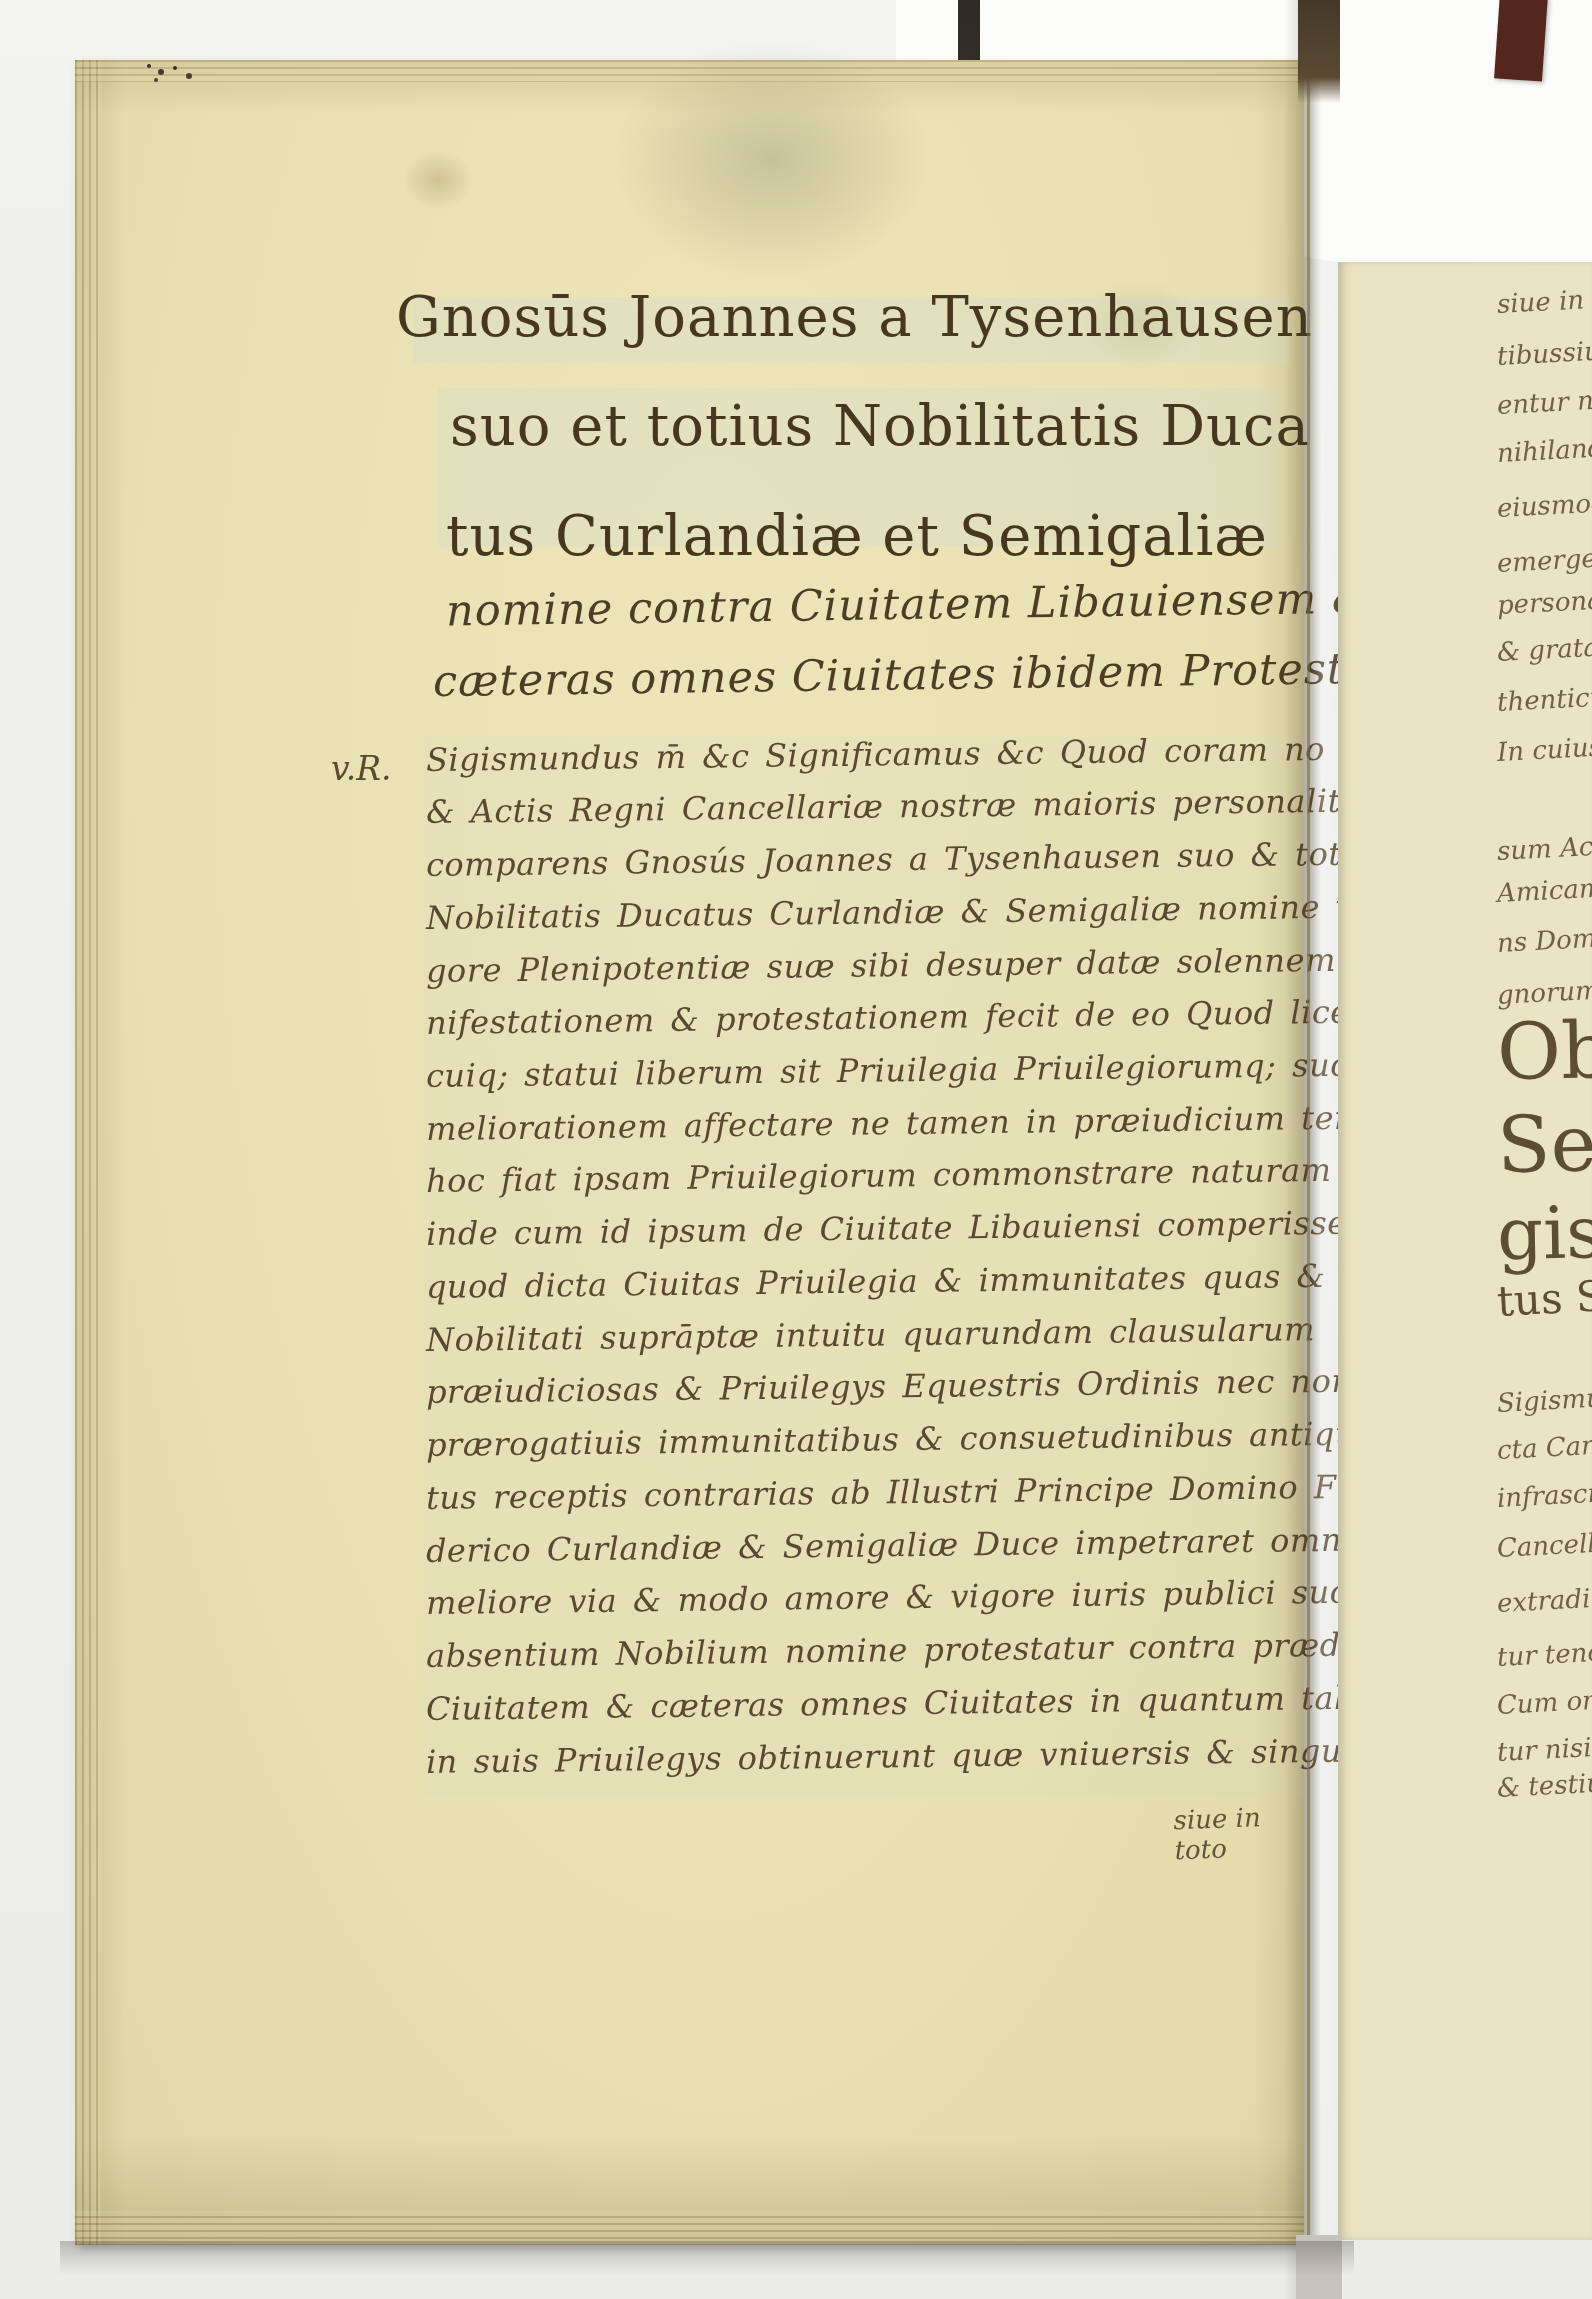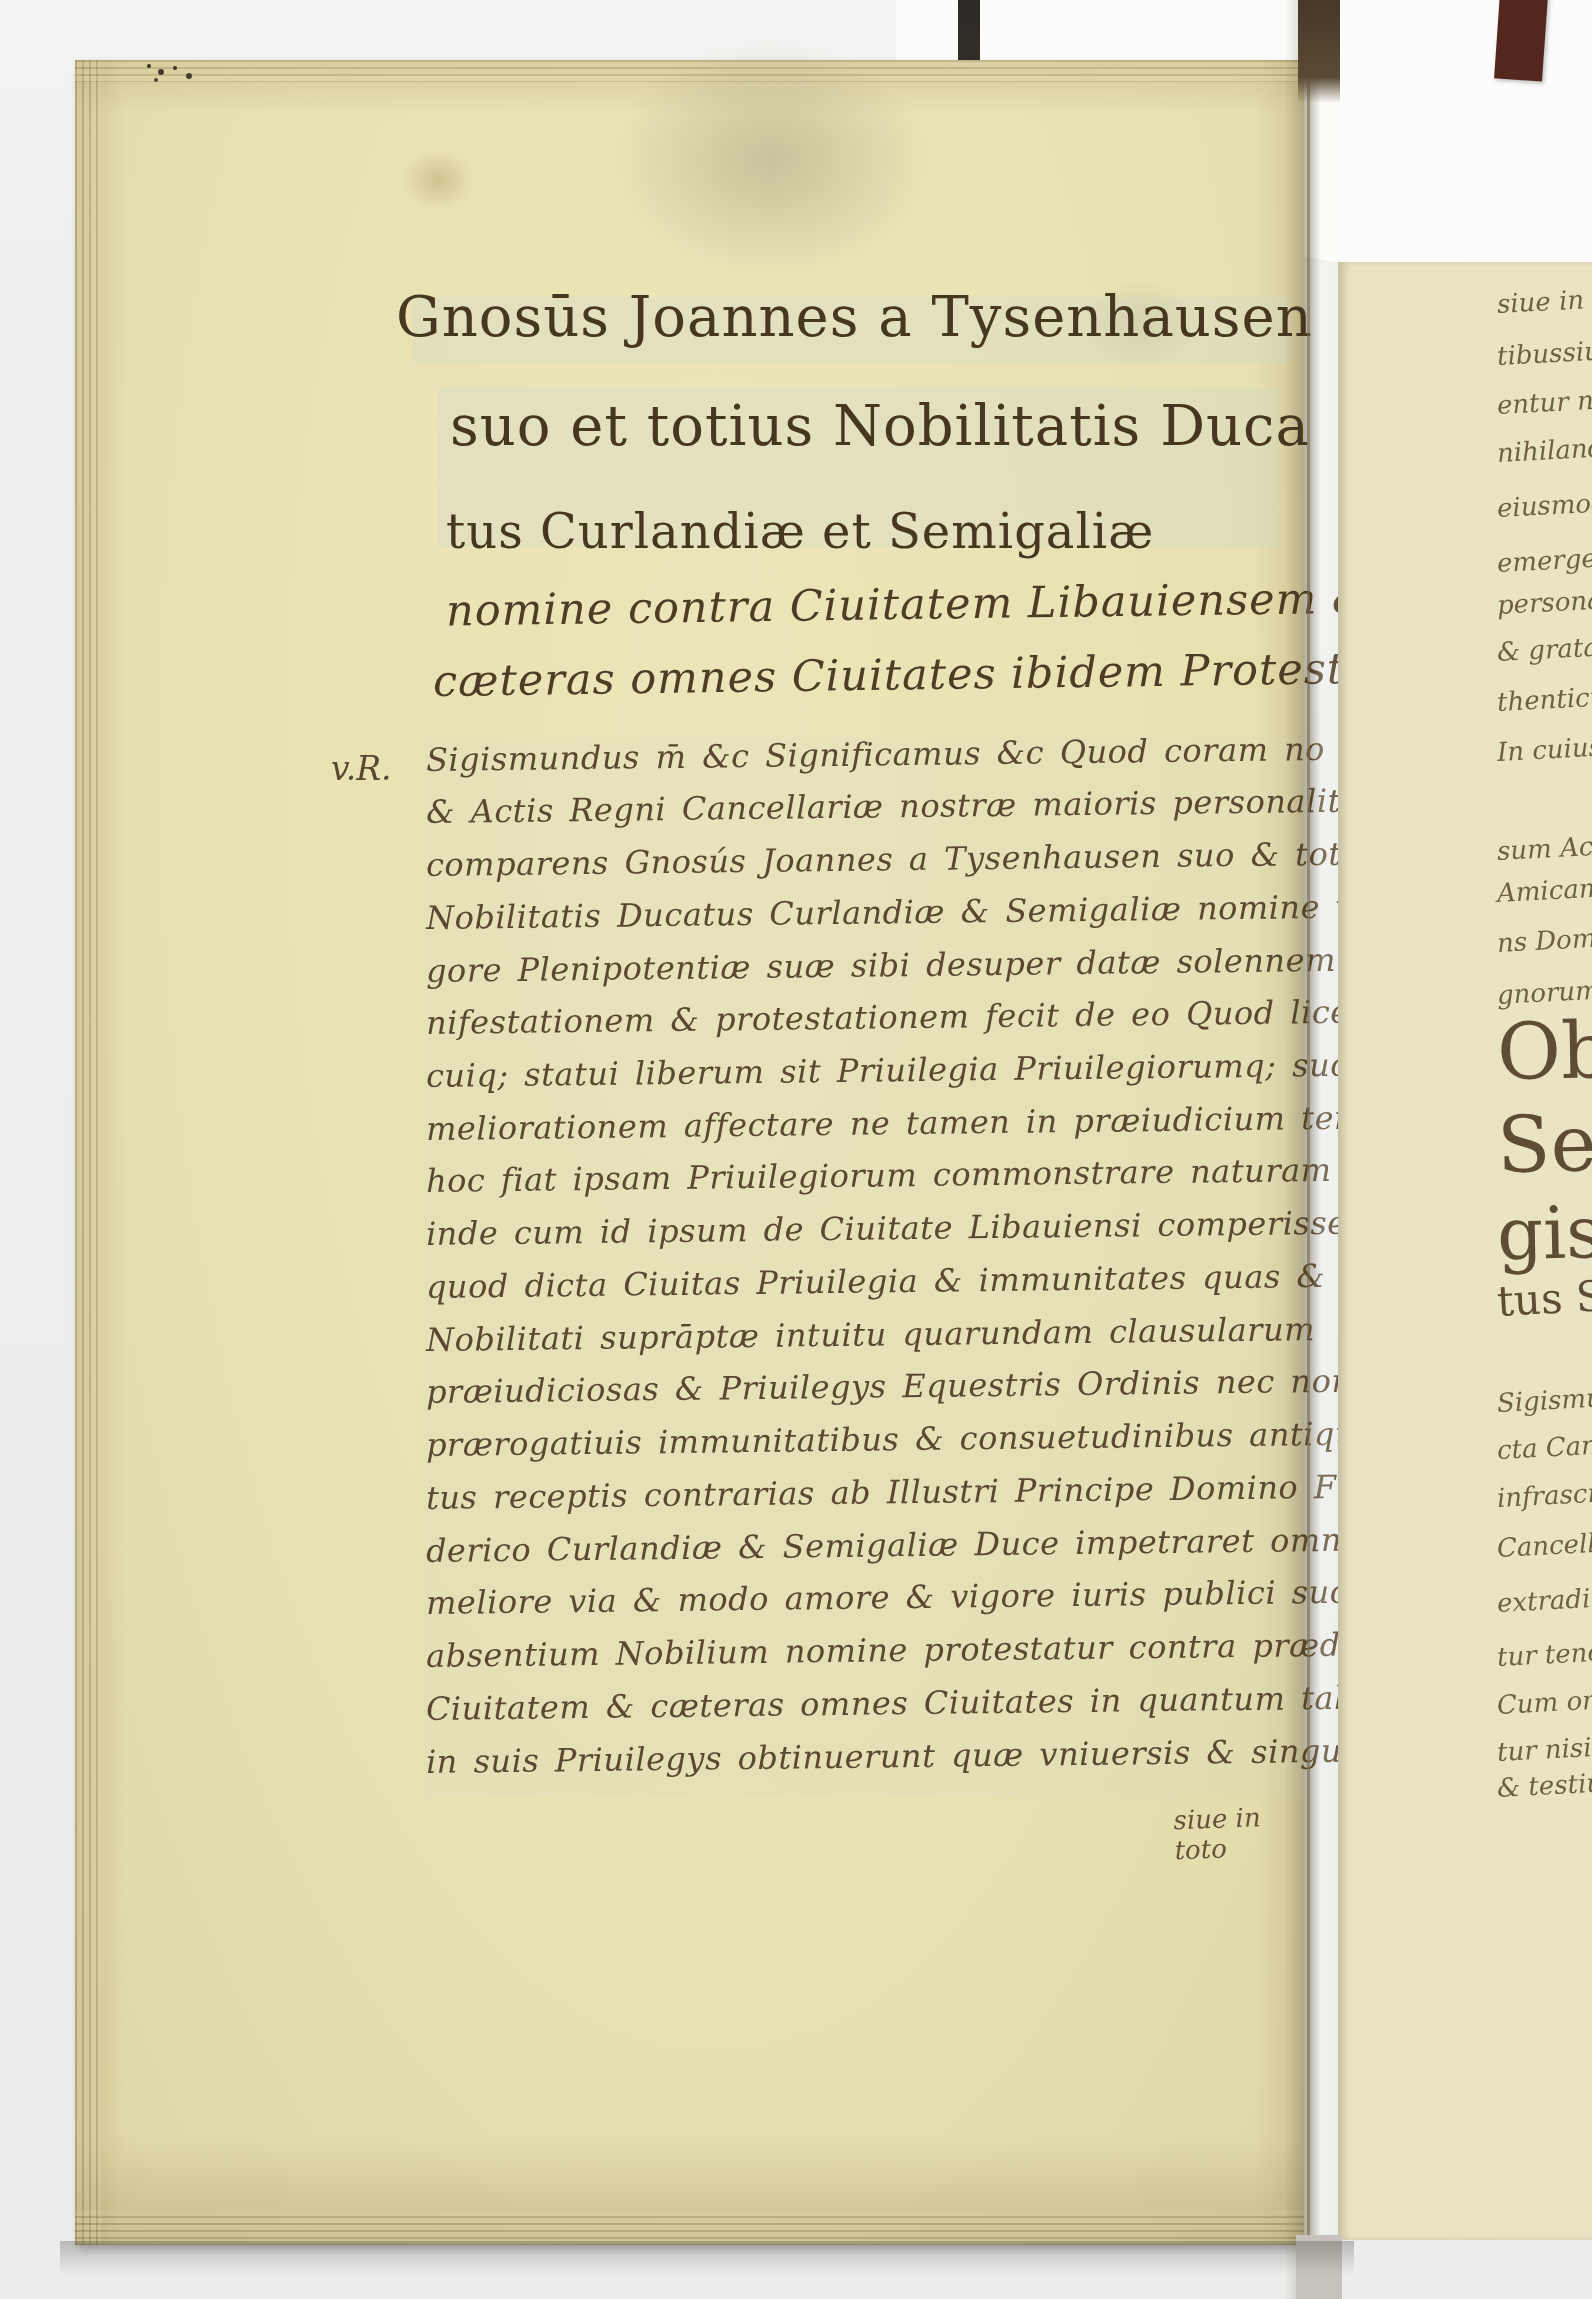--- a/index.html
+++ b/index.html
@@ -79,21 +79,21 @@
     <div class="abs stain-top"></div>
     <div class="abs stain-a"></div>
     <div class="abs stain-b"></div>
 
     <div class="abs showthrough" style="left:338px;top:237px;width:876px;height:66px;"></div>
     <div class="abs showthrough" style="left:363px;top:328px;width:841px;height:159px;"></div>
     <div class="abs showthrough-body" style="left:348px;top:677px;width:881px;height:1060px;"></div>
 
     <div class="abs tline" style="left:321px;top:224px;font-size:56px;">Gnosūs Joannes a Tysenhausen</div>
     <div class="abs tline" style="left:375px;top:333px;font-size:56px;">suo et totius Nobilitatis Duca</div>
-    <div class="abs tline" style="left:371px;top:443px;font-size:48px;">tus Curlandiæ et Semigaliæ</div>
+    <div class="abs tline" style="left:371px;top:443px;font-size:56px;">tus Curlandiæ et Semigaliæ</div>
     <div class="abs tline cursive" style="left:371px;top:519px;font-size:43px;transform:rotate(-.8deg);">nomine contra Ciuitatem Libauiensem &amp;</div>
     <div class="abs tline cursive" style="left:358px;top:589px;font-size:43px;transform:rotate(-.8deg);">cæteras omnes Ciuitates ibidem Protestatur</div>
 
     <div class="abs mnote" style="left:256px;top:689px;">v.R.</div>
 
     <div class="abs bline" style="left:351px;top:681px;">Sigismundus m̄ &amp;c Significamus &amp;c Quod coram no bis</div>
     <div class="abs bline" style="left:351px;top:733px;">&amp; Actis Regni Cancellariæ nostræ maioris personaliter</div>
     <div class="abs bline" style="left:351px;top:786px;">comparens Gnosús Joannes a Tysenhausen suo &amp; totius</div>
     <div class="abs bline" style="left:351px;top:839px;">Nobilitatis Ducatus Curlandiæ &amp; Semigaliæ nomine vi</div>
     <div class="abs bline" style="left:351px;top:892px;">gore Plenipotentiæ suæ sibi desuper datæ solennem ma</div>

